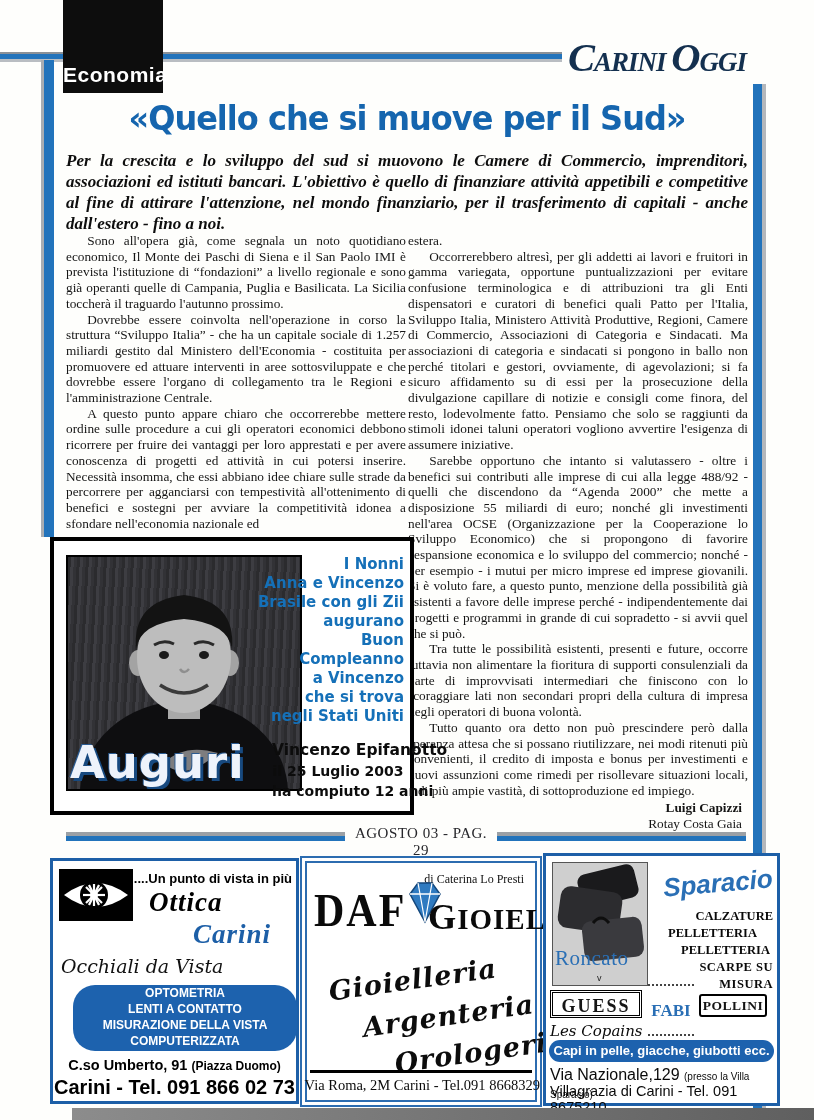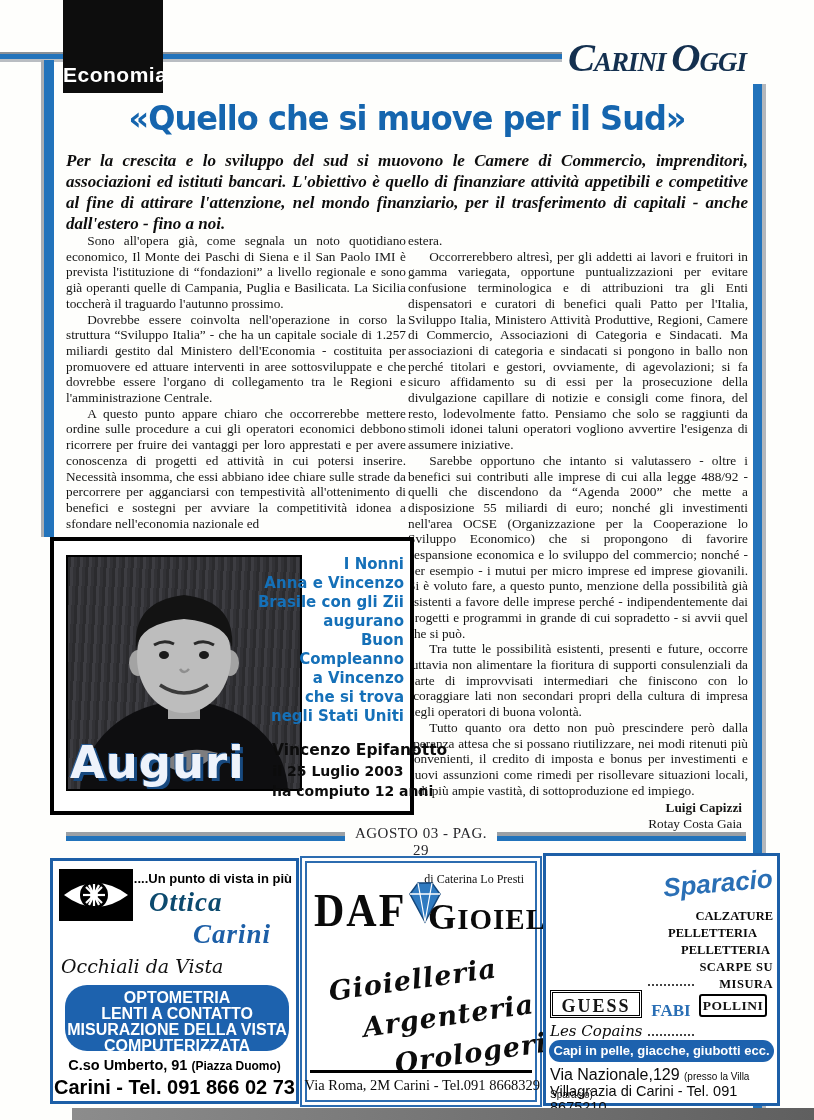--- a/index.html
+++ b/index.html
@@ -67,28 +67,28 @@
   .ad1{left:50px;top:858px;width:243px;height:240px;border:3px solid #1d5fa7;}
   .ad2{left:300px;top:856px;width:238px;height:247px;border:2px solid #2c6cb0;
        box-shadow:inset 0 0 0 3px #ffffff, inset 0 0 0 5px #2c6cb0;}
   .ad3{left:543px;top:853px;width:231px;height:247px;border:3px solid #1d5fa7;}
 
   
   .eye-logo{position:absolute;left:6px;top:8px;width:74px;height:52px;background:#000;}
   .ad1-tagline{position:absolute;right:4px;top:10px;font-family:"Liberation Sans",sans-serif;
                font-weight:bold;font-size:13px;color:#000;}
   .ottica-1{position:absolute;left:96px;top:26px;font-family:"Liberation Serif",serif;font-style:italic;
-            font-weight:bold;font-size:27px;color:#0c4a6e;letter-spacing:1px;}
+            font-weight:bold;font-size:27px;color:#000000;letter-spacing:1px;}
   .ottica-2{position:absolute;left:140px;top:58px;font-family:"Liberation Serif",serif;font-style:italic;
             font-weight:bold;font-size:27px;color:#1d5fa7;letter-spacing:1px;}
   .occhiali{position:absolute;left:8px;top:94px;font-family:"DejaVu Serif",serif;font-style:italic;
             font-size:19px;color:#111;}
-  .ad1-pill{position:absolute;left:12px;top:124px;width:224px;height:66px;background:#1d62ae;border-radius:22px;
+  .ad1-pill{position:absolute;left:20px;top:124px;width:224px;height:66px;background:#1d62ae;border-radius:22px;
             color:#fff;text-align:center;font-family:"Liberation Sans",sans-serif;font-weight:bold;
-            font-size:16px;line-height:16px;padding-top:5px;box-sizing:border-box;}
+            font-size:12px;line-height:16px;box-sizing:border-box;}
   .ad1-addr{position:absolute;left:0;top:196px;width:100%;text-align:center;
             font-family:"Liberation Sans",sans-serif;font-weight:bold;font-size:14.5px;color:#000;}
   .ad1-addr small{font-size:12px;}
   .ad1-phone{position:absolute;left:0;top:215px;width:100%;text-align:center;
             font-family:"Liberation Sans",sans-serif;font-weight:bold;font-size:20px;color:#000;}
 
   
   .daf-owner{position:absolute;right:16px;top:14px;font-size:12px;color:#111;}
   .daf-name1{position:absolute;left:12px;top:28px;font-family:"Liberation Serif",serif;font-weight:bold;
              font-size:42px;letter-spacing:2px;transform:scaleY(1.12);color:#0a0a0a;}
@@ -267,20 +267,31 @@
     </div>
     <div class="daf-name2">Gioielli</div>
     <div class="daf-script daf-s1">Gioielleria</div>
     <div class="daf-script daf-s2">Argenteria</div>
     <div class="daf-script daf-s3">Orologeria</div>
     <div class="daf-line"></div>
     <div class="daf-addr">Via Roma, 2M Carini - Tel.091 8668329</div>
   </div>
 
   <div class="ad ad3">
+    <div class="lug-photo">
+      <svg width="94" height="122" viewBox="0 0 94 122">
+        <rect x="0" y="0" width="94" height="122" fill="#cfcfcf"></rect>
+        <rect x="26" y="6" width="58" height="34" rx="8" transform="rotate(-14 55 23)" fill="#1a1a1c"></rect>
+        <rect x="6" y="26" width="62" height="42" rx="10" transform="rotate(8 37 47)" fill="#2c2c2f"></rect>
+        <rect x="30" y="56" width="60" height="40" rx="9" transform="rotate(-6 60 76)" fill="#3a3a3e"></rect>
+        <path d="M40,60 q8,-10 16,0" stroke="#0e0e0e" stroke-width="3" fill="none"></path>
+      </svg>
+      <div class="roncato">Roncato</div>
+      <div class="roncato-v">v</div>
+    </div>
     <div class="sparacio-name">Sparacio</div>
     <div class="spa-services">
       <div class="s1">CALZATURE</div>
       <div class="s2">PELLETTERIA</div>
       <div class="s3">PELLETTERIA</div>
       <div class="s4">SCARPE SU MISURA</div>
     </div>
     <div class="guess-box">GUESS</div>
     <div class="lescopains">Les Copains</div>
     <div class="fabi-box">FABI</div>

